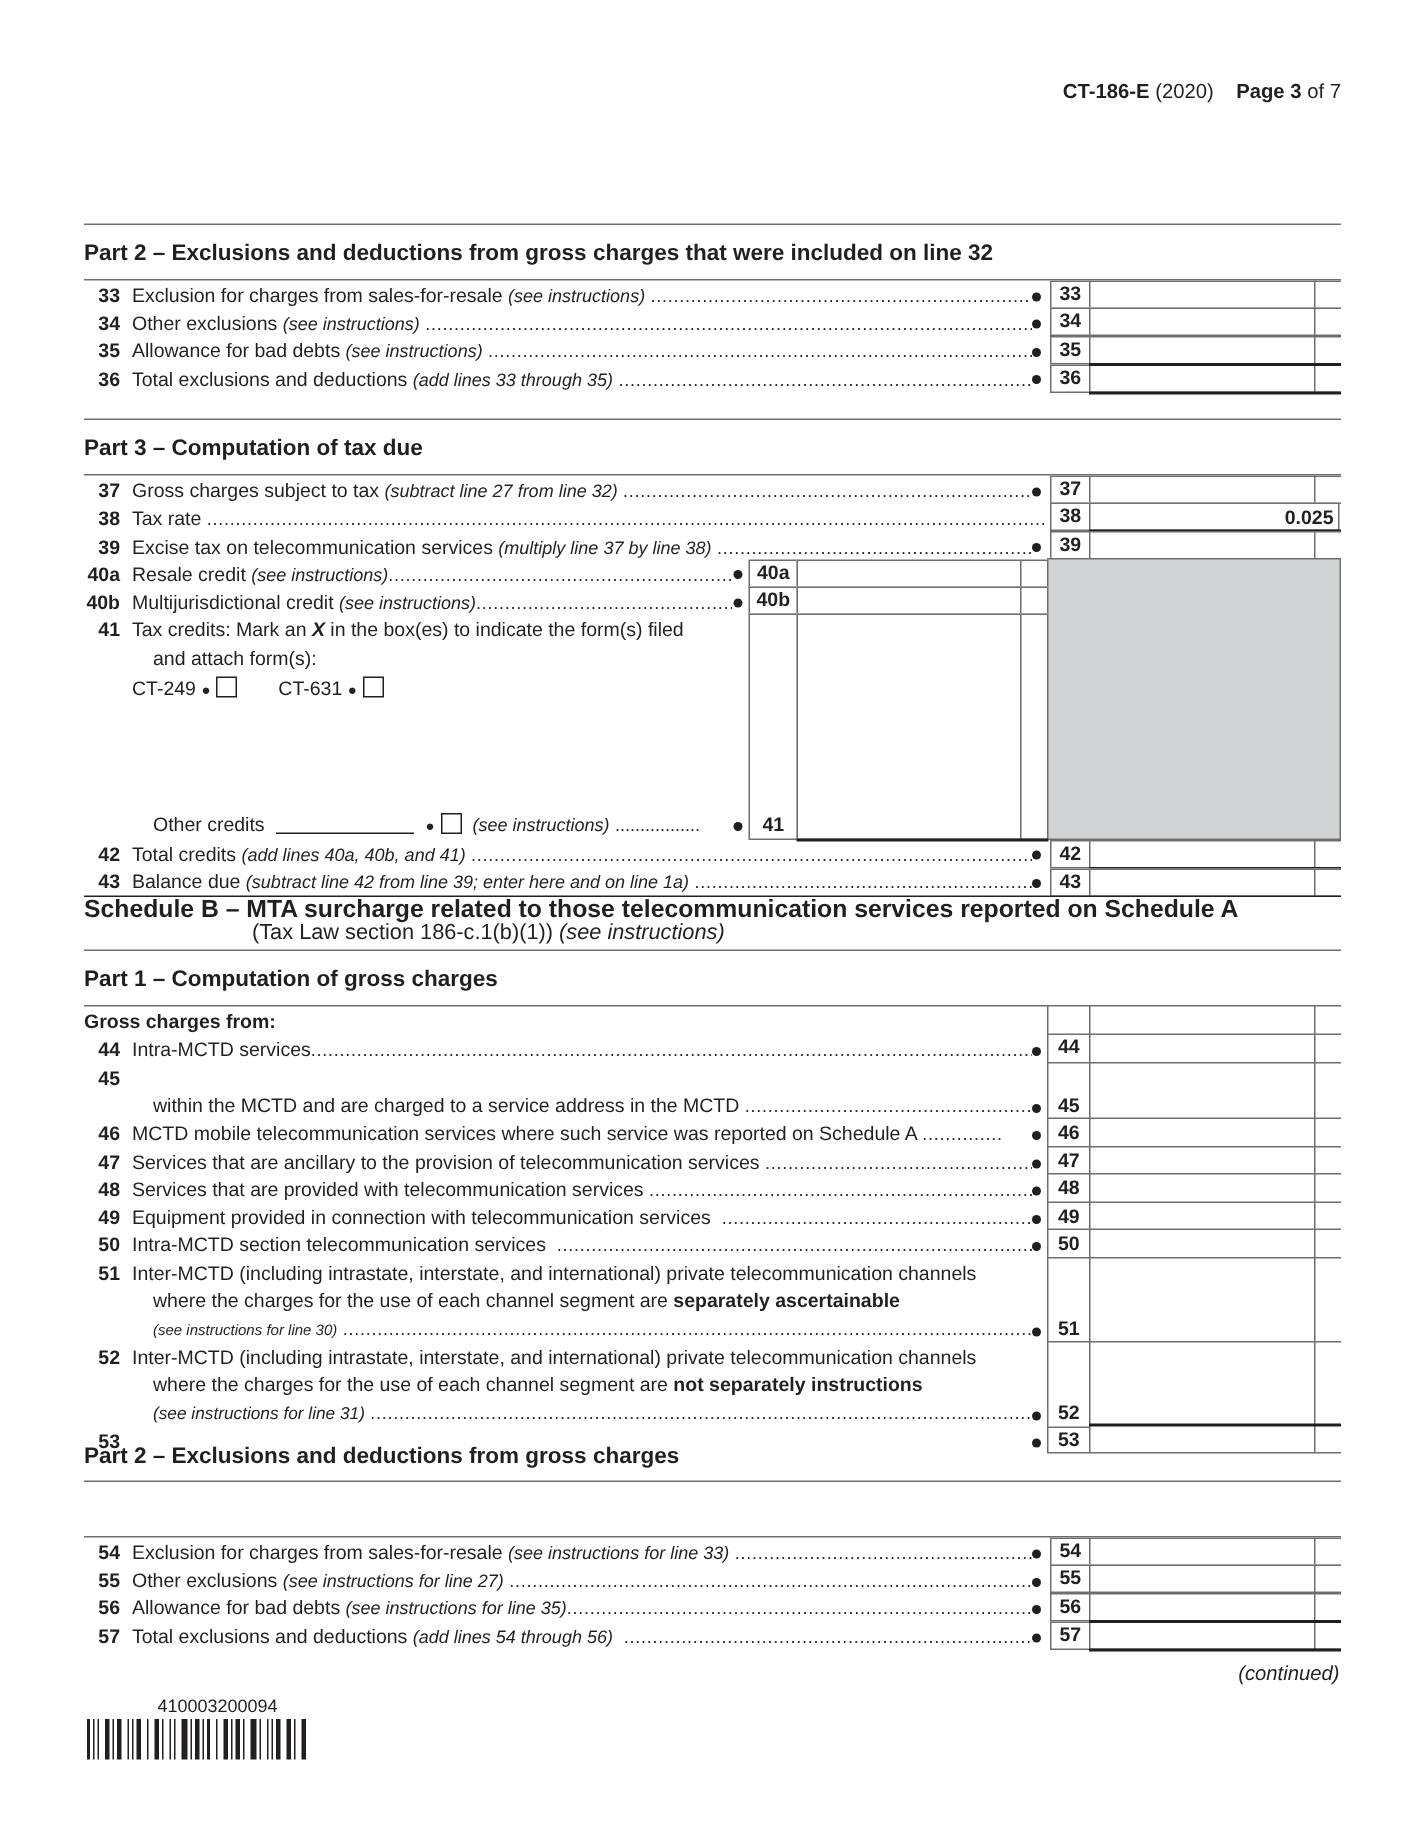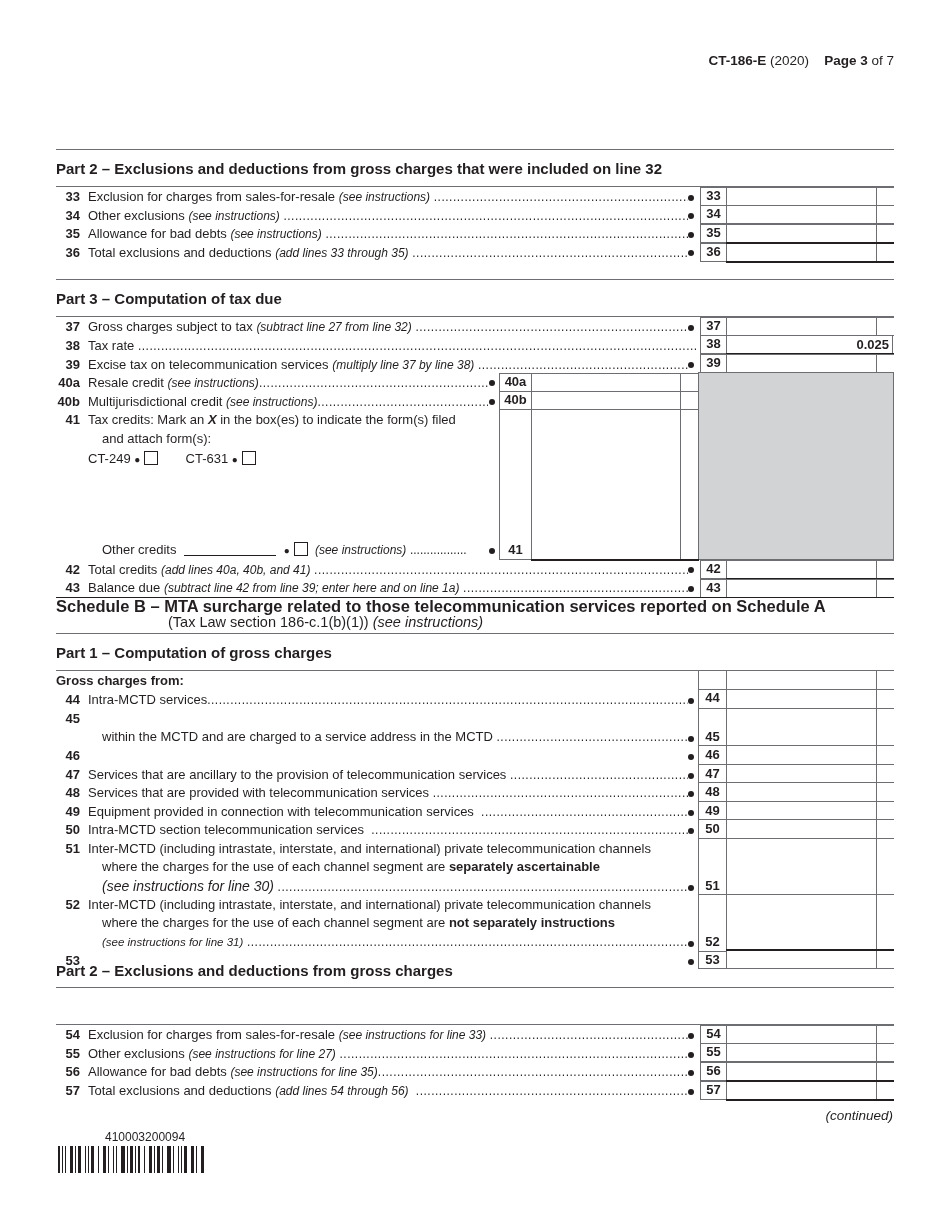--- a/index.html
+++ b/index.html
@@ -194,20 +194,21 @@
   <span class="lbl" style="width:600px;"><span>Intra-MCTD services</span><span class="dots" style="position:static;">..................................................................................................................................................</span></span>
 </div>
 
 <div class="abs row" style="top:709px;height:38px;">
   <span class="num">45</span>
   <span class="lbl" style="left:46px;top:20px;width:586px;"><span>within the MCTD and are charged to a service address in the MCTD</span> <span class="dots" style="position:static;">..................................................................</span></span>
 </div>
 
 <div class="abs row" style="top:746px;">
   <span class="num">46</span>
+  <span class="lbl" style="width:600px;"><span>MCTD mobile telecommunication services where such service was reported on Schedule A</span> <span class="dots" style="position:static;">..............</span></span>
 </div>
 <div class="abs row" style="top:765px;">
   <span class="num">47</span>
   <span class="lbl" style="width:600px;"><span>Services that are ancillary to the provision of telecommunication services</span> <span class="dots" style="position:static;">..................................................................</span></span>
 </div>
 <div class="abs row" style="top:783px;">
   <span class="num">48</span>
   <span class="lbl" style="width:600px;"><span>Services that are provided with telecommunication services</span> <span class="dots" style="position:static;">......................................................................................</span></span>
 </div>
 <div class="abs row" style="top:802px;">
@@ -216,21 +217,21 @@
 </div>
 <div class="abs row" style="top:820px;">
   <span class="num">50</span>
   <span class="lbl" style="width:600px;"><span>Intra-MCTD section telecommunication services</span>&nbsp; <span class="dots" style="position:static;">....................................................................................................</span></span>
 </div>
 
 <div class="abs row" style="top:839px;height:56px;">
   <span class="num">51</span>
   <span class="lbl" style="width:610px;">Inter-MCTD (including intrastate, interstate, and international) private telecommunication channels</span>
   <span class="lbl" style="left:46px;top:20px;"><span>where the charges for the use of each channel segment are </span><b>separately ascertainable</b></span>
-  <span class="lbl" style="left:46px;top:39px;width:586px;"><i style="font-size:14px;">(see instructions for line 30)</i> <span class="dots" style="position:static;">..........................................................................................................................</span></span>
+  <span class="lbl" style="left:46px;top:39px;width:586px;"><i style="font-size:10px;">(see instructions for line 30)</i> <span class="dots" style="position:static;">..........................................................................................................................</span></span>
 </div>
 
 <div class="abs row" style="top:895px;height:56px;">
   <span class="num">52</span>
   <span class="lbl" style="width:610px;">Inter-MCTD (including intrastate, interstate, and international) private telecommunication channels</span>
   <span class="lbl" style="left:46px;top:20px;"><span>where the charges for the use of each channel segment are </span><b>not separately instructions</b></span>
   <span class="lbl" style="left:46px;top:39px;width:586px;"><i style="font-size:11.5px;">(see instructions for line 31)</i> <span class="dots" style="position:static;">..........................................................................................................................</span></span>
 </div>
 
 <div class="abs row" style="top:951px;">

